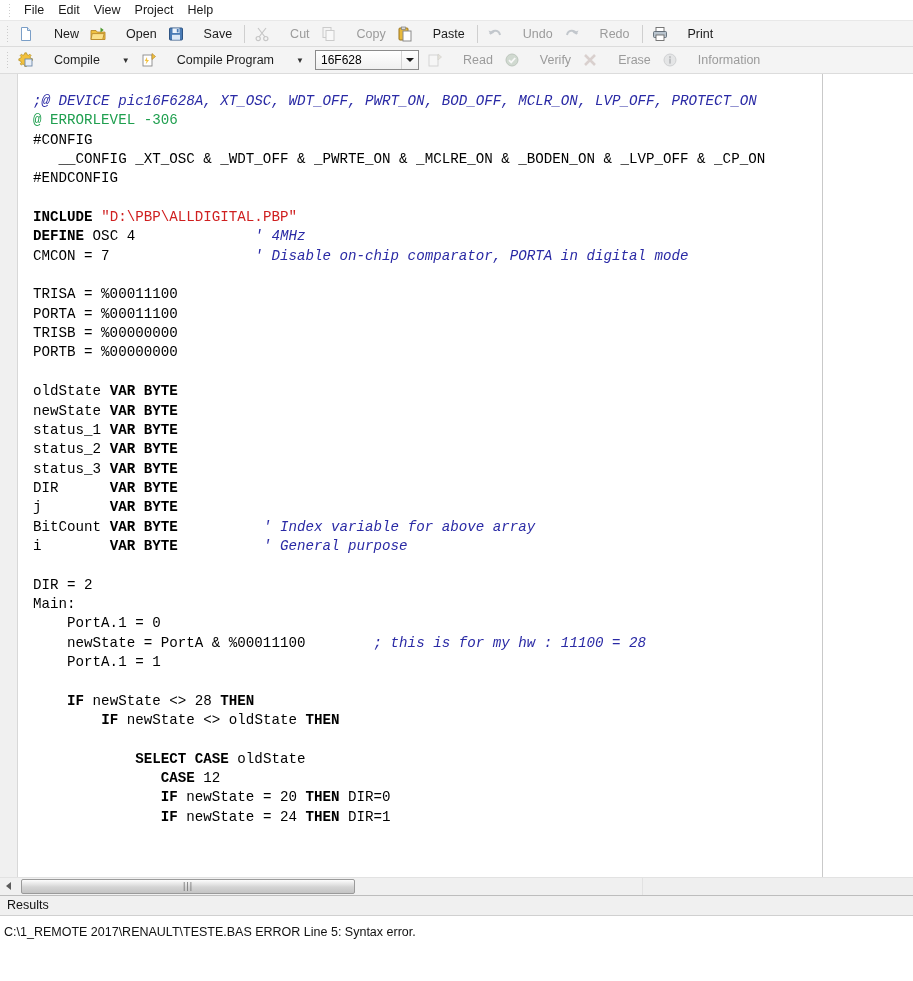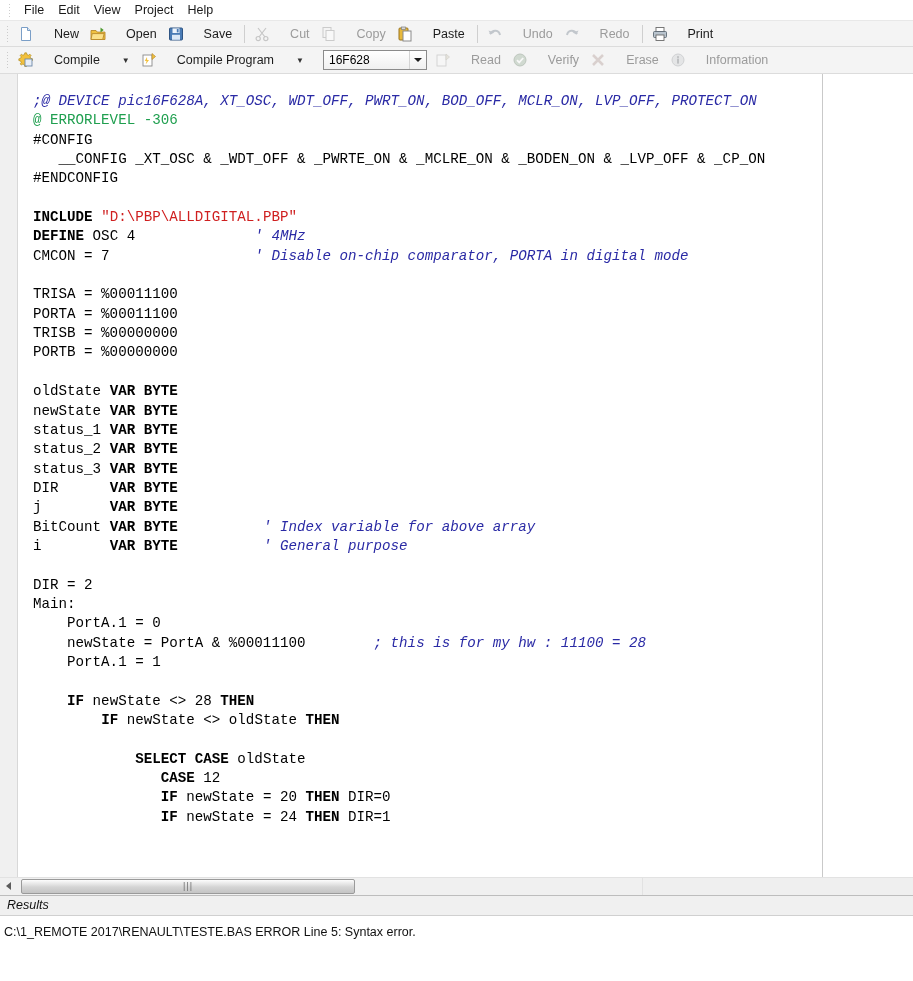--- a/index.html
+++ b/index.html
@@ -68,21 +68,21 @@
   .ico svg { display:block; }
   .dim { opacity: .38; filter: grayscale(70%); }
 
   
   .combo {
     width: 104px; height: 20px;
     border: 1px solid #8b8b8b;
     background: linear-gradient(#ffffff, #f0f0f0);
     display: flex; align-items: center;
     font-size: 12px; padding-left: 5px;
-    margin-left: 12px; margin-right: 4px;
+    margin-left: 4px; margin-right: 4px;
     position: relative; color:#000;
   }
   .combo .cval { flex:1; }
   .combo .arrow {
     width: 17px; height: 18px; display:flex; align-items:center; justify-content:center;
     border-left: 1px solid #d4d4d4;
   }
   .combo .arrow i {
     display:block; width:0; height:0;
     border-left:4px solid transparent; border-right:4px solid transparent;
@@ -200,21 +200,20 @@
   .results-header {
     height: 21px;
     background: #f0f0f0;
     border-top: 1px solid #bdbdbd;
     border-bottom: 1px solid #d0d0d0;
     display: flex; align-items: center;
     padding-left: 7px;
     font-size: 12.5px;
     color: #111;
     flex: 0 0 auto;
-    font-style: italic;
   }
   .results-body {
     flex: 1 1 auto;
     background: #ffffff;
     padding: 6px 0 0 4px;
     overflow: hidden;
   }
   .result-line {
     font-size: 12.5px;
     line-height: 20px;

